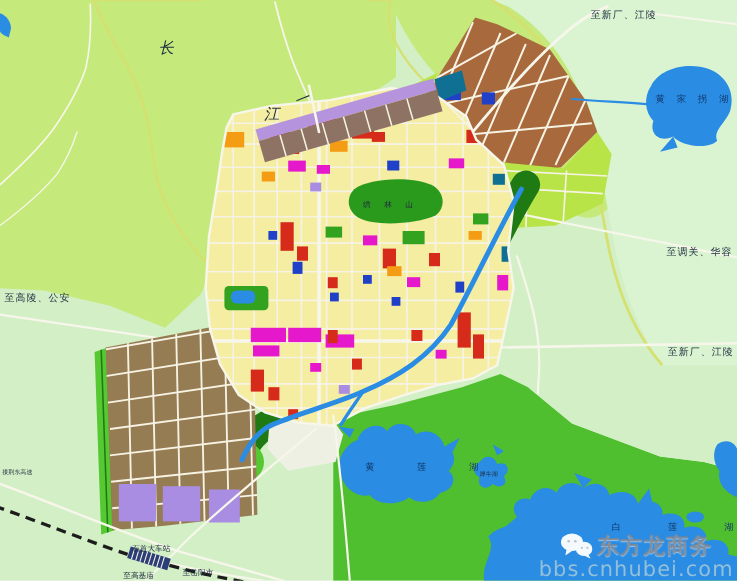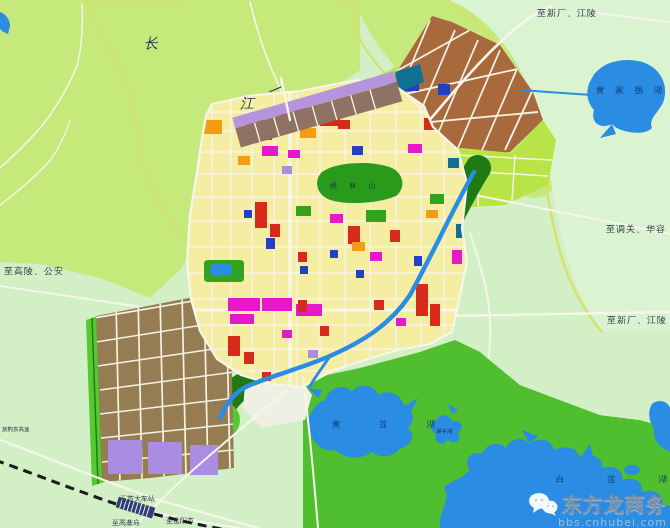--- a/index.html
+++ b/index.html
@@ -38,21 +38,21 @@
   .s-dark{stroke:#1f7a14;fill:none}
   .lbl{fill:var(--label);font-size:9px;letter-spacing:1px;}
   .lbl-sm{fill:var(--label);font-size:7px;}
   .lbl-xs{fill:var(--label);font-size:5.5px;}
   .lbl-big{fill:var(--label);font-size:14px;font-style:italic;}
   .lbl-lake{fill:#123a6e;font-size:8.5px;}
   .wm{position:absolute;right:3px;bottom:0;text-align:right;line-height:1;pointer-events:none;}
   .wm-row1{display:flex;align-items:center;justify-content:center;gap:4px;}
   .wm-brand{font-size:20px;font-weight:bold;color:var(--wmGrey);
             text-shadow:0 1px 1px rgba(255,255,255,.5);letter-spacing:1px;}
-  .wm-site{font-size:11px;color:var(--wmBlue);letter-spacing:1px;margin-top:1px;}
+  .wm-site{font-size:19px;color:var(--wmBlue);letter-spacing:1px;margin-top:1px;}
 </style>
 </head>
 <body>
 
 <div class="stage">
 <svg width="670" height="528" viewBox="0 0 670 528">
   <defs>
     <clipPath id="cityClip">
       <path d="M212,104 L248,96 L300,91 L356,80 L398,88 L424,106 L433,127 L458,150 L467,183 L462,228 L467,262 L459,300 L452,332 L430,344 L398,350 L368,359 L332,371 L302,387 L270,384 L241,375 L217,359 L200,331 L191,299 L187,262 L190,215 L197,172 L202,138 L206,116 Z"></path>
     </clipPath>

